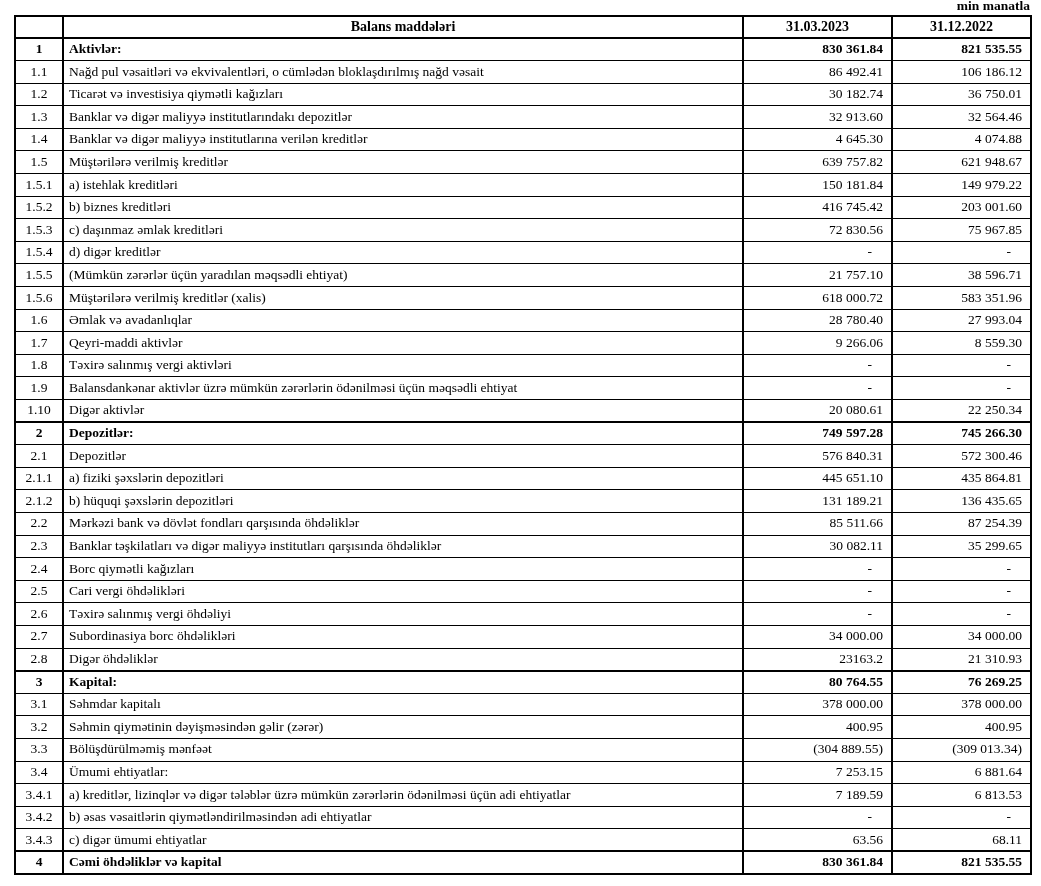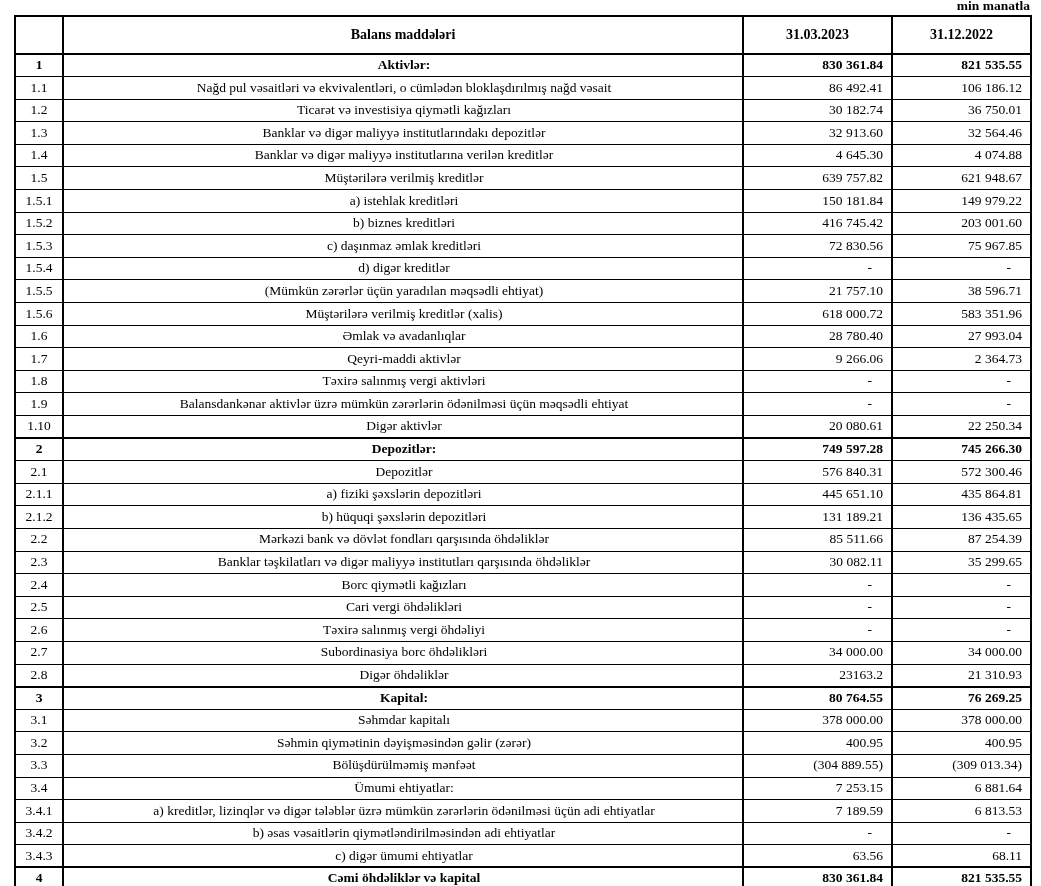--- a/index.html
+++ b/index.html
@@ -38,32 +38,32 @@
     border-right: 2px solid #000;
     border-top: 1px solid #000;
     border-bottom: 1px solid #000;
     font-size: 13.5px;
     line-height: 1.08;
     padding: 0;
     vertical-align: middle;
     overflow: hidden;
     white-space: nowrap;
   }
-  thead tr { height: 38px; }
+  thead tr { height: 22px; }
   thead th {
     font-weight: bold;
     font-size: 14px;
     text-align: center;
     border-bottom: 2px solid #000;
   }
   tbody tr { height: 22.6px; }
   tr.section td { border-top: 2px solid #000; }
   tr.bold td { font-weight: bold; }
   td.num  { text-align: center; }
-  td.item { text-align: center; padding-left: 5px; padding-right: 3px; border-radius: 9px; }
+  td.item { text-align: left; padding-left: 5px; padding-right: 3px; border-radius: 9px; }
   td.v1, td.v2 { text-align: right; padding-right: 8px; }
   td.dash { padding-right: 19px; }
 </style>
 </head>
 <body>
 
 <div class="unit-note">min manatla</div>
 
 <table class="balance">
   <colgroup>
@@ -156,21 +156,21 @@
       <tr>
         <td class="num">1.6</td>
         <td class="item">Əmlak və avadanlıqlar</td>
         <td class="v1">28 780.40</td>
         <td class="v2">27 993.04</td>
       </tr>
       <tr>
         <td class="num">1.7</td>
         <td class="item">Qeyri-maddi aktivlər</td>
         <td class="v1">9 266.06</td>
-        <td class="v2">2 364.73</td>
+        <td class="v2">8 559.30</td>
       </tr>
       <tr>
         <td class="num">1.8</td>
         <td class="item">Təxirə salınmış vergi aktivləri</td>
         <td class="v1 dash">-</td>
         <td class="v2 dash">-</td>
       </tr>
       <tr>
         <td class="num">1.9</td>
         <td class="item">Balansdankənar aktivlər üzrə mümkün zərərlərin ödənilməsi üçün məqsədli ehtiyat</td>

